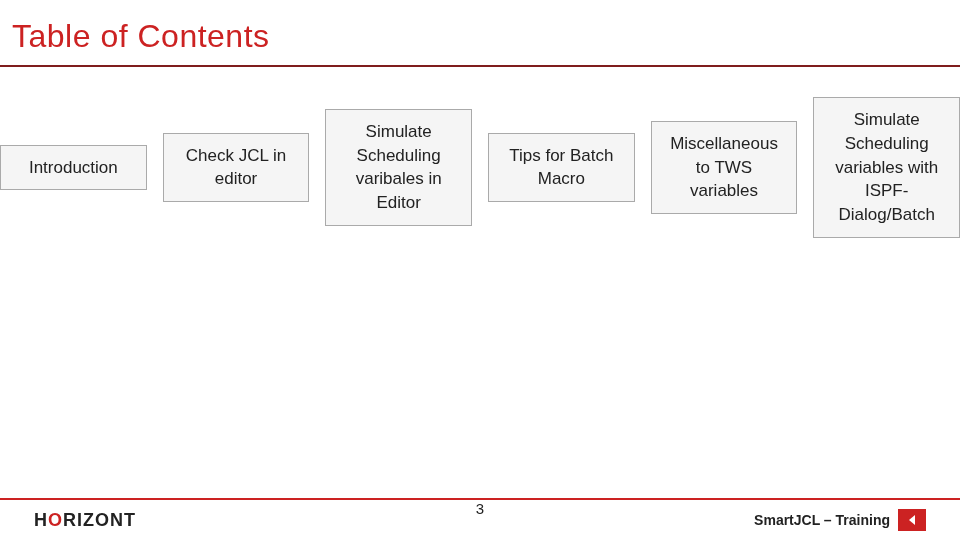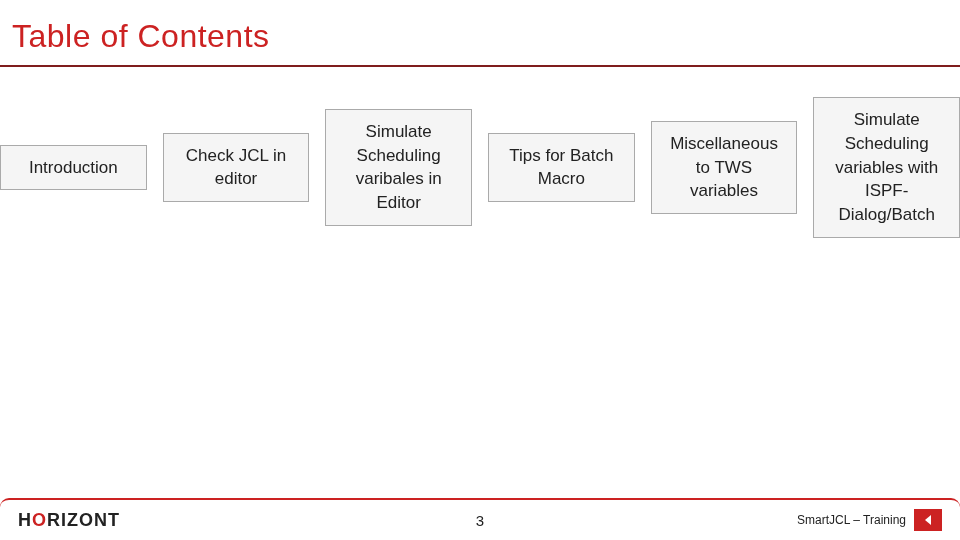--- a/index.html
+++ b/index.html
@@ -55,24 +55,22 @@
 
     
     .page-footer {
       position: absolute;
       bottom: 0;
       left: 0;
       width: 100%;
       height: 42px;
       border-top: 2px solid #cc2222;
       display: flex;
-      align-items: center;
       justify-content: space-between;
-      padding: 0 18px;
-      border-radius: 9px;
+      padding: 0 34px;
     }
 
     .footer-logo {
       display: flex;
       align-items: center;
       gap: 0;
     }
 
     .footer-logo-text {
       font-size: 18px;
@@ -97,22 +95,23 @@
       transform: translateX(-50%);
     }
 
     .footer-right {
       display: flex;
       align-items: center;
       gap: 8px;
     }
 
     .footer-brand {
-      font-size: 12px;
+      font-size: 14px;
       color: #222222;
+      font-weight: bold;
     }
 
     .nav-button {
       width: 28px;
       height: 22px;
       background: #cc2222;
       display: flex;
       align-items: center;
       justify-content: center;
       cursor: pointer;

